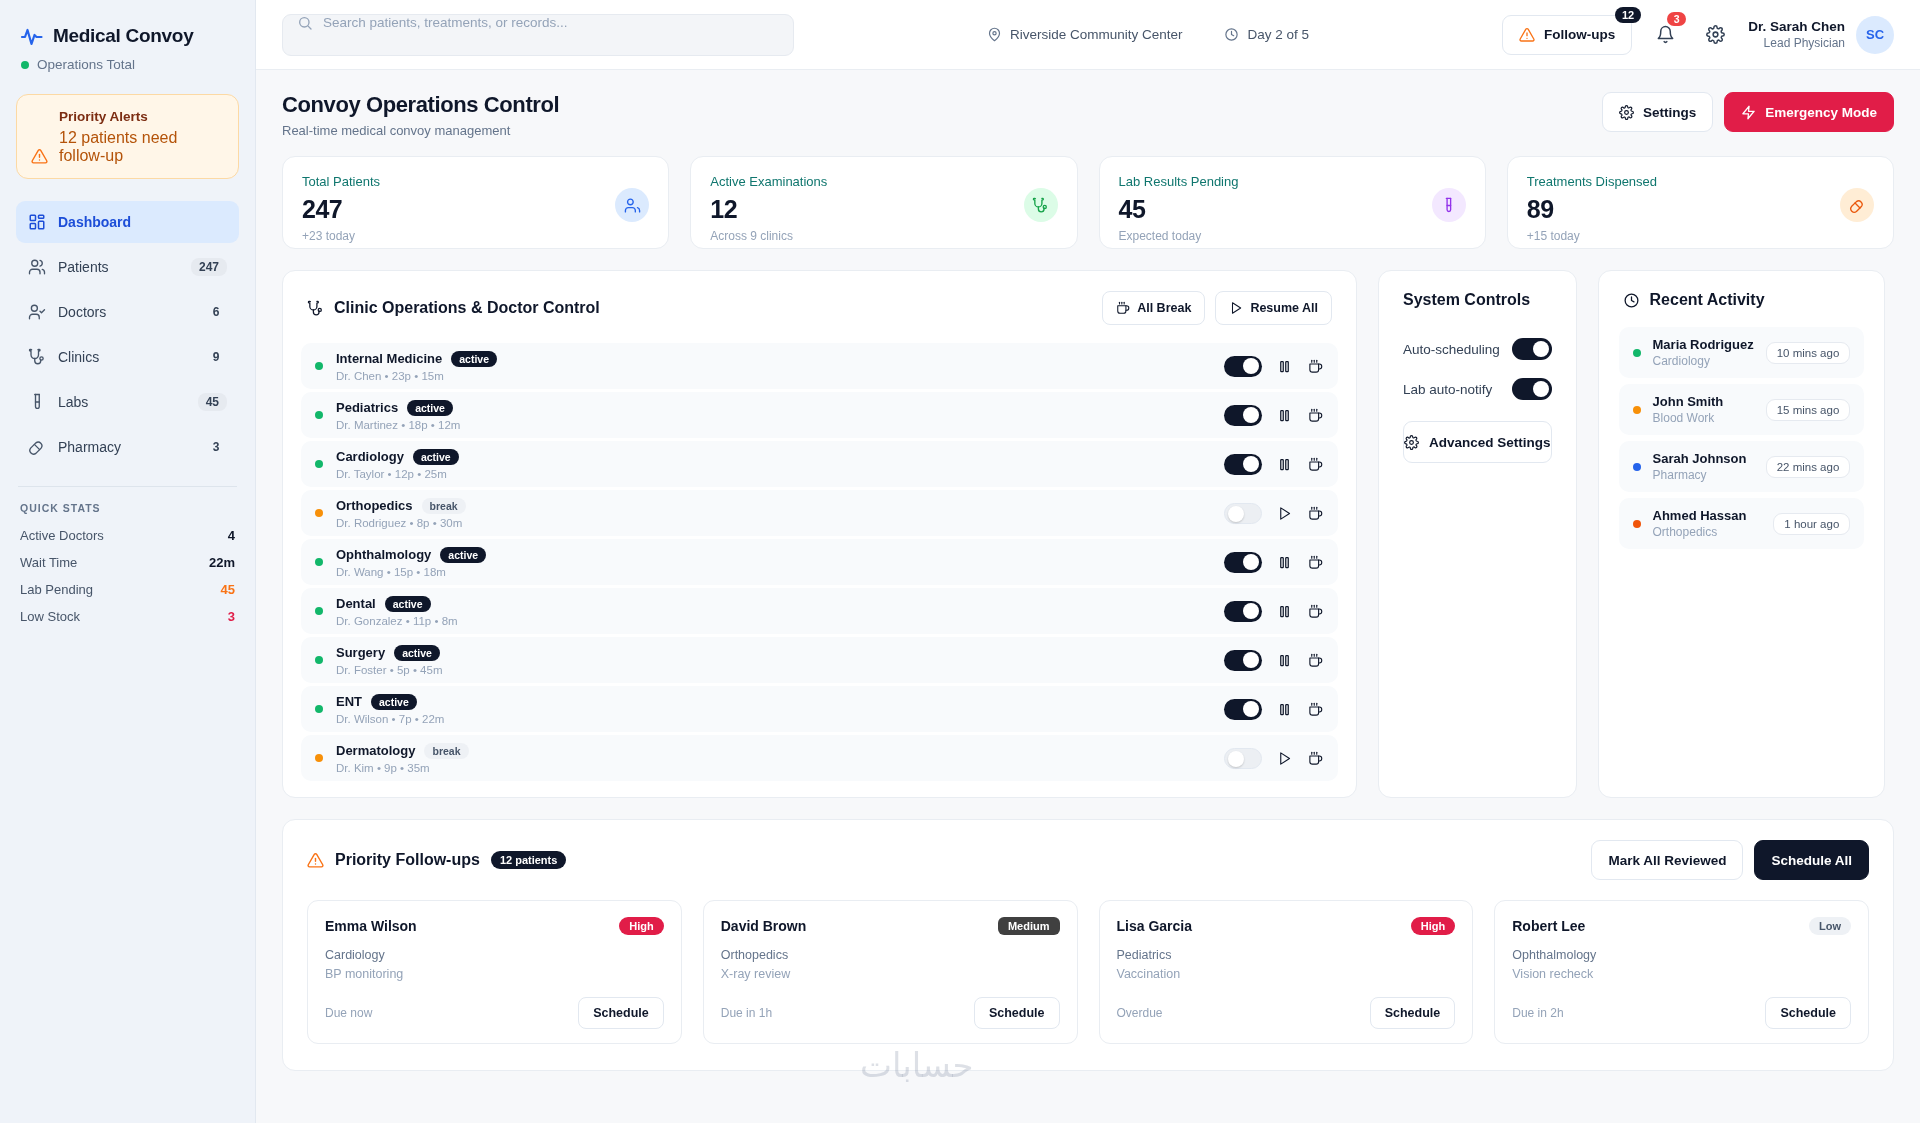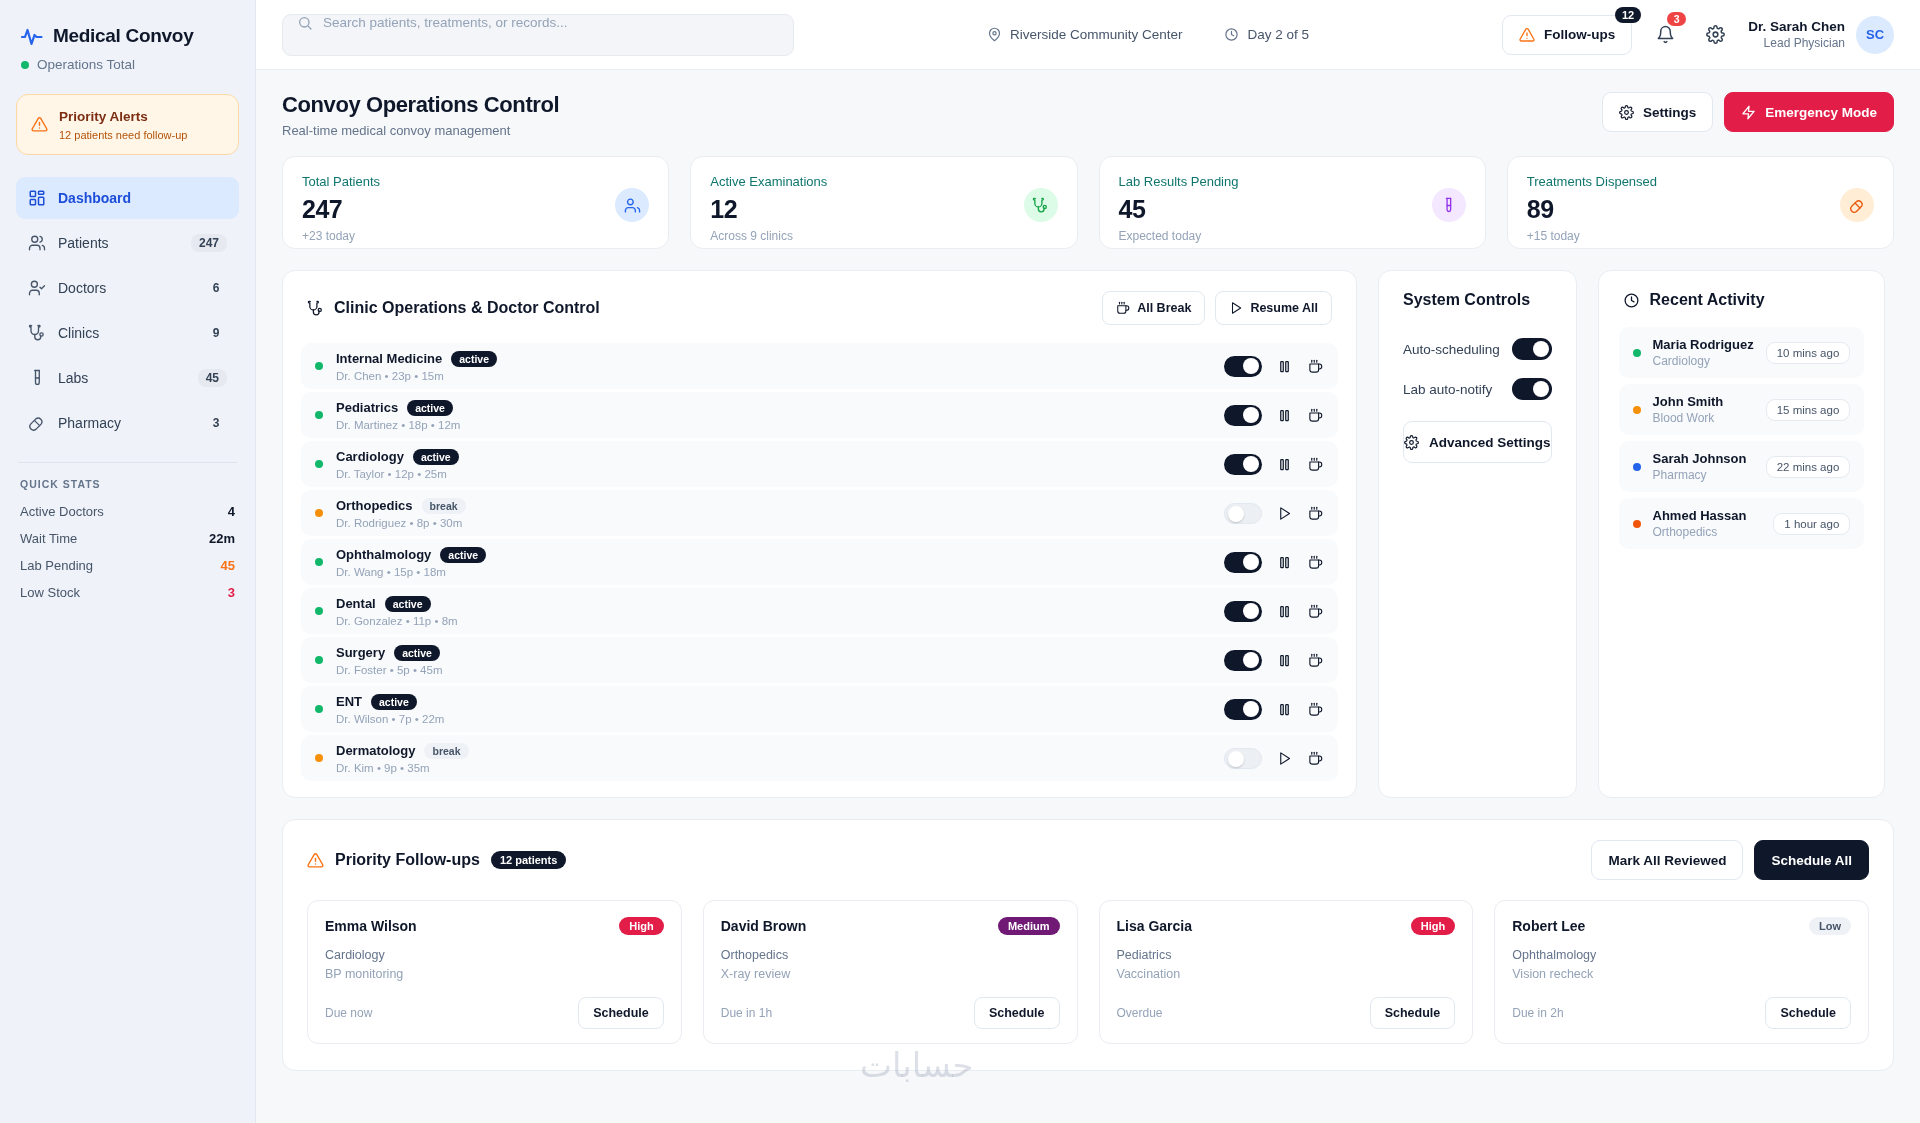--- a/index.html
+++ b/index.html
@@ -25,24 +25,24 @@
   .brand-status { display: flex; align-items: center; gap: 8px; margin: 9px 0 0 5px; }
   .dot { width: 8px; height: 8px; border-radius: 50%; flex: 0 0 8px; }
   .dot-green { background: #12b76a; }
   .dot-amber { background: #f79009; }
   .dot-blue  { background: #2563eb; }
   .dot-orange{ background: #f0550a; }
   .brand-status-text { font-size: 13.5px; color: #64748b; }
 
   .alert-card {
     margin-top: 22px; background: #fff6e8; border: 1px solid #fcd9a4;
-    border-radius: 12px; padding: 13px 14px; display: flex; gap: 11px; align-items: center;
+    border-radius: 12px; padding: 13px 14px; display: flex; gap: 11px; align-items: flex-end;
   }
   .alert-title { font-size: 13.5px; font-weight: 700; color: #7c2d12; line-height: 1.3; }
-  .alert-sub { font-size: 11px; color: #b45309; margin-top: 3px; }
+  .alert-sub { font-size: 16px; color: #b45309; margin-top: 3px; }
 
   .nav { margin-top: 22px; display: flex; flex-direction: column; gap: 3px; }
   .nav-item {
     display: flex; align-items: center; gap: 12px;
     height: 42px; padding: 0 12px; border-radius: 9px;
     font-size: 14px; color: #334155; cursor: pointer;
   }
   .nav-item .nav-label { flex: 1; }
   .nav-item.active { background: #dbeafe; color: #1d4ed8; font-weight: 600; }
   .nav-item.active svg { stroke: #1d4ed8; }
@@ -176,21 +176,21 @@
   .followups { margin-top: 21px; background: #fff; border: 1px solid #e9edf2; border-radius: 13px; padding: 20px 24px 26px 24px; }
   .fu-head { display: flex; align-items: center; justify-content: space-between; margin-bottom: 20px; }
   .fu-title { display: flex; align-items: center; gap: 11px; font-size: 16px; font-weight: 700; color: #0f172a; }
   .fu-count { background: #0f172a; color: #fff; font-size: 11px; font-weight: 700; border-radius: 9px; padding: 3px 9px; }
   .fu-grid { display: grid; grid-template-columns: repeat(4, 1fr); gap: 21px; }
   .fu-card { border: 1px solid #e9edf2; border-radius: 11px; padding: 16px 17px 14px 17px; background: #fff; }
   .fu-card-top { display: flex; align-items: center; justify-content: space-between; }
   .fu-name { font-size: 14px; font-weight: 700; color: #0f172a; }
   .prio { font-size: 11px; font-weight: 700; border-radius: 9px; padding: 3px 10px; }
   .prio.high { background: #e11d48; color: #fff; }
-  .prio.medium { background: #701a75; color: #fff; }
+  .prio.medium { background: #404040; color: #fff; border-radius: 6px; }
   .prio.low { background: #eef1f5; color: #475569; }
   .fu-dept { font-size: 12.5px; color: #64748b; margin-top: 13px; }
   .fu-reason { font-size: 12.5px; color: #94a3b8; margin-top: 5px; }
   .fu-foot { display: flex; align-items: center; justify-content: space-between; margin-top: 16px; }
   .fu-due { font-size: 12px; color: #94a3b8; }
   .fu-sched { height: 32px; padding: 0 14px; border: 1px solid #e2e8f0; border-radius: 8px; background: #fff; font-size: 12.5px; font-weight: 700; color: #0f172a; cursor: pointer; display: flex; align-items: center; }
 
   .watermark {
     position: absolute; left: 860px; top: 1045px; font-size: 34px; color: rgba(100,116,139,.22);
     font-family: "DejaVu Sans", sans-serif; pointer-events: none; user-select: none;

